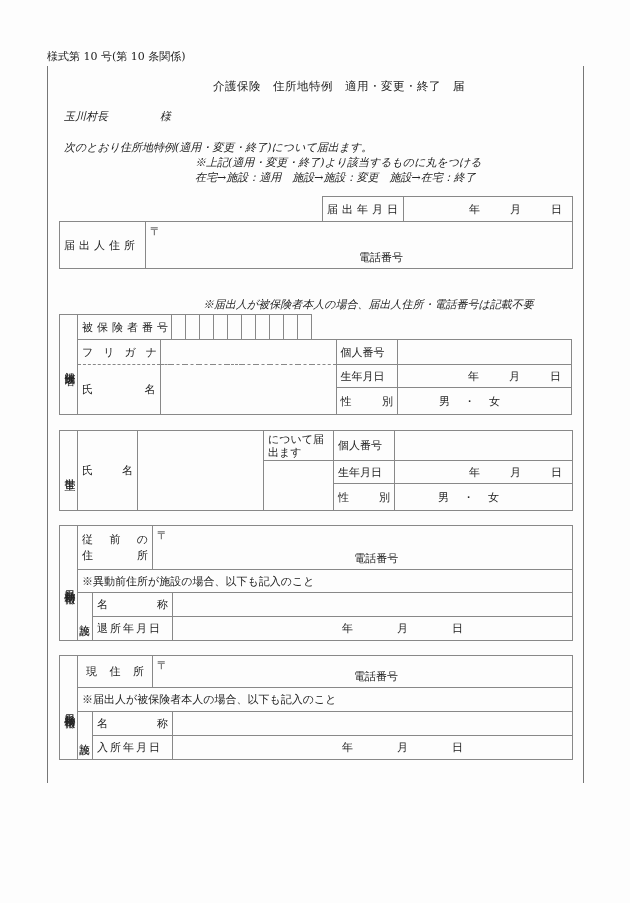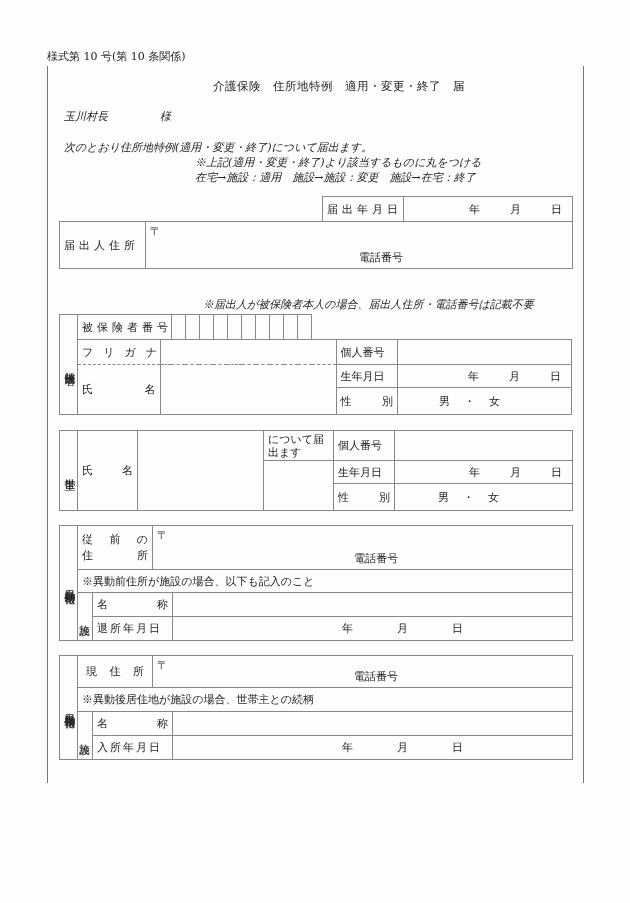--- a/index.html
+++ b/index.html
@@ -271,21 +271,21 @@
             <span>住</span>
             <span>所</span>
           </div>
     </td>
     <td colspan="2" class="field rel">
       <span class="postal">〒</span>
       <span class="phone" style="left:48%;">電話番号</span>
     </td>
   </tr>
   <tr style="height:24px">
-    <td colspan="4">※異動後居住地が施設の場合、世帯主との続柄</td>
+    <td colspan="4">※届出人が被保険者本人の場合、以下も記入のこと</td>
   </tr>
   <tr style="height:24px">
     <td rowspan="2" class="vert" style="font-size:10.5px;">施設</td>
     <td colspan="2">
       <div class="spread">
             <span>名</span>
             <span>称</span>
           </div>
     </td>
     <td class="field"></td>

